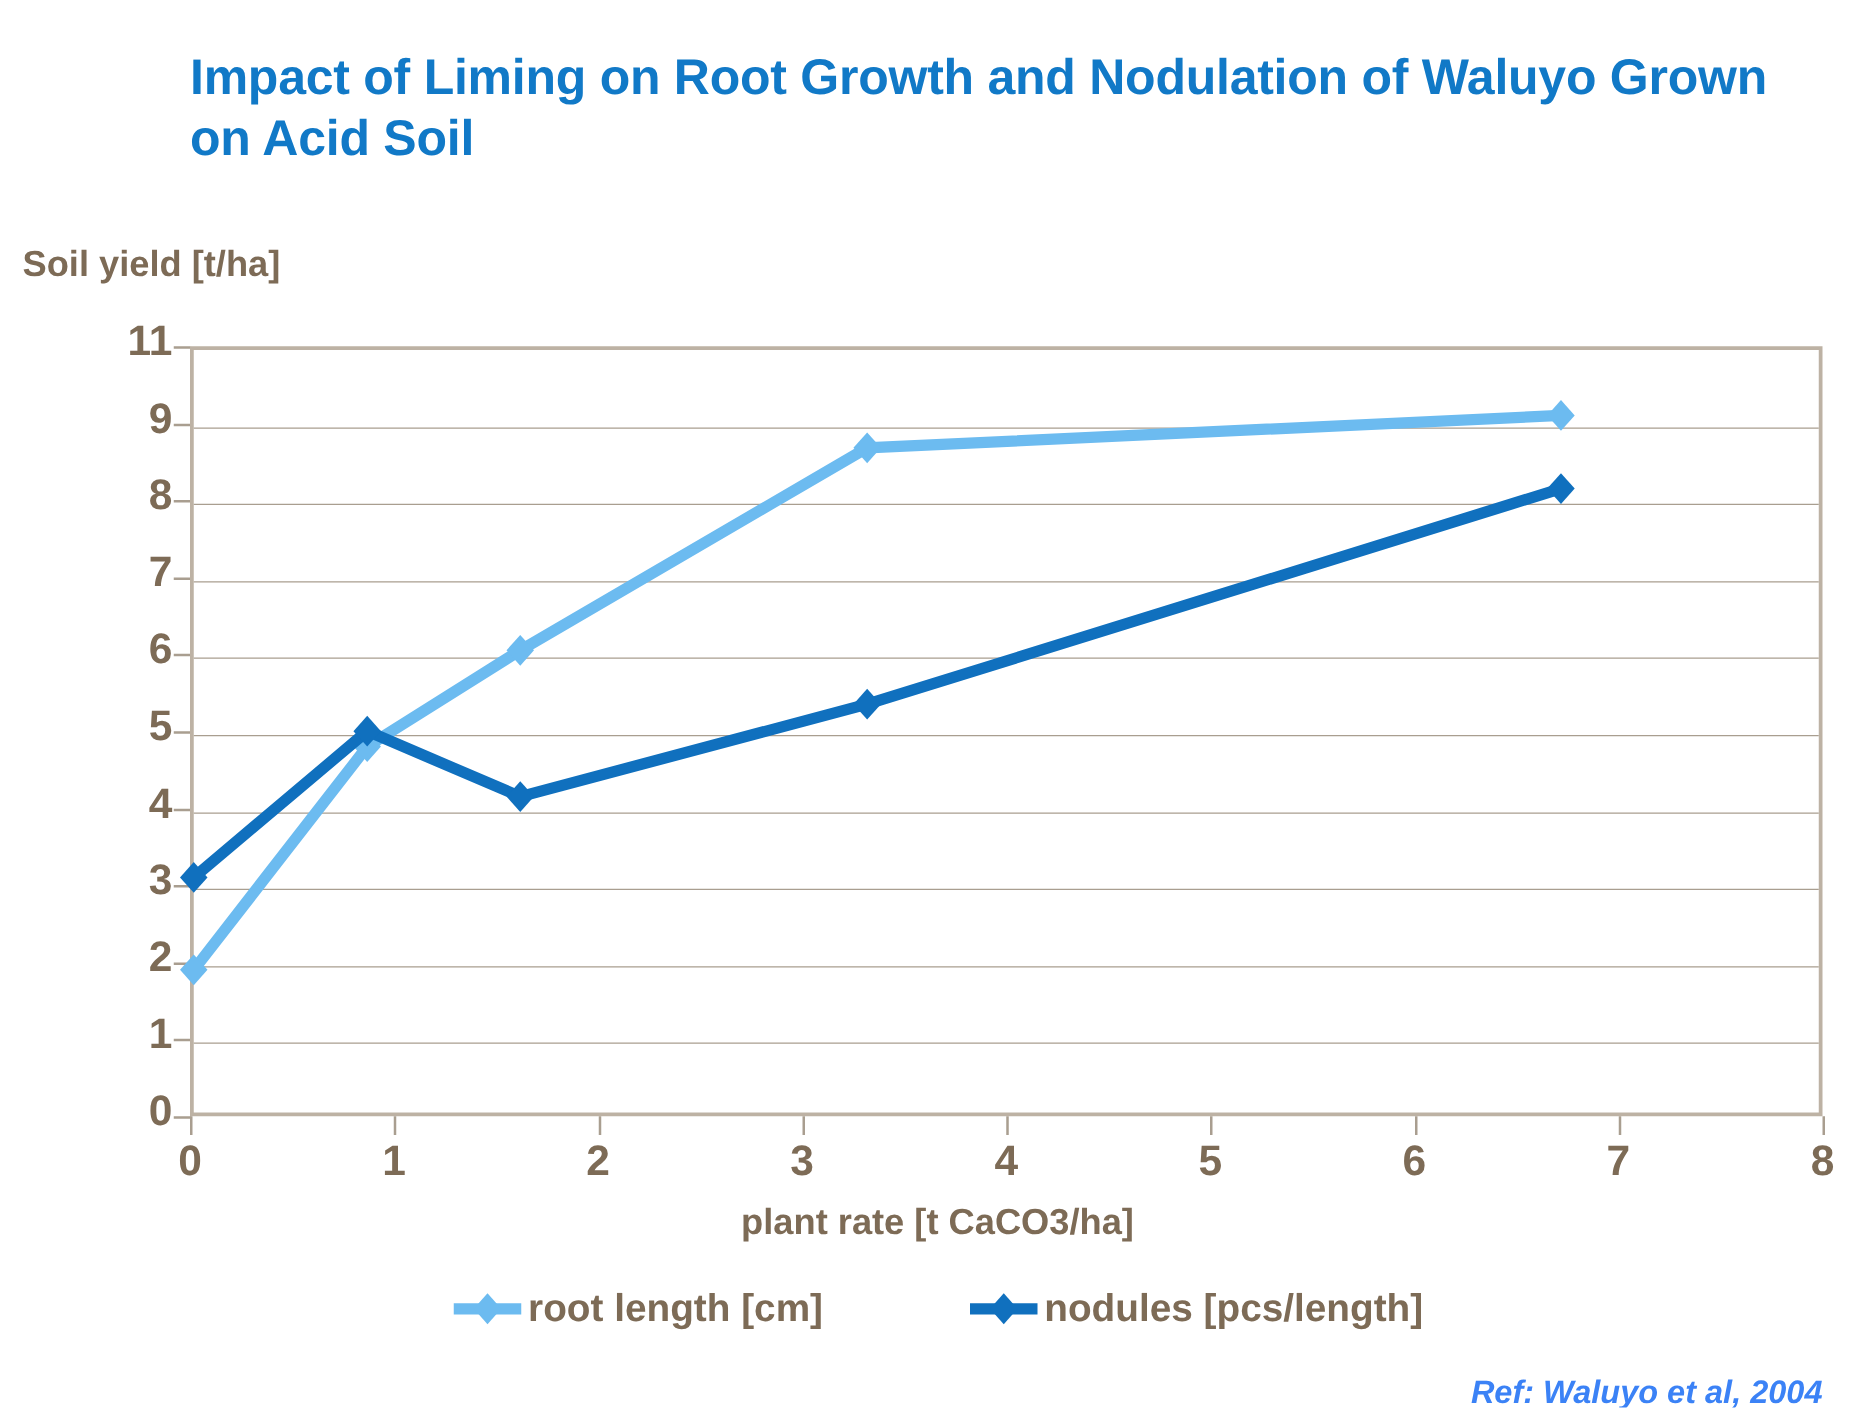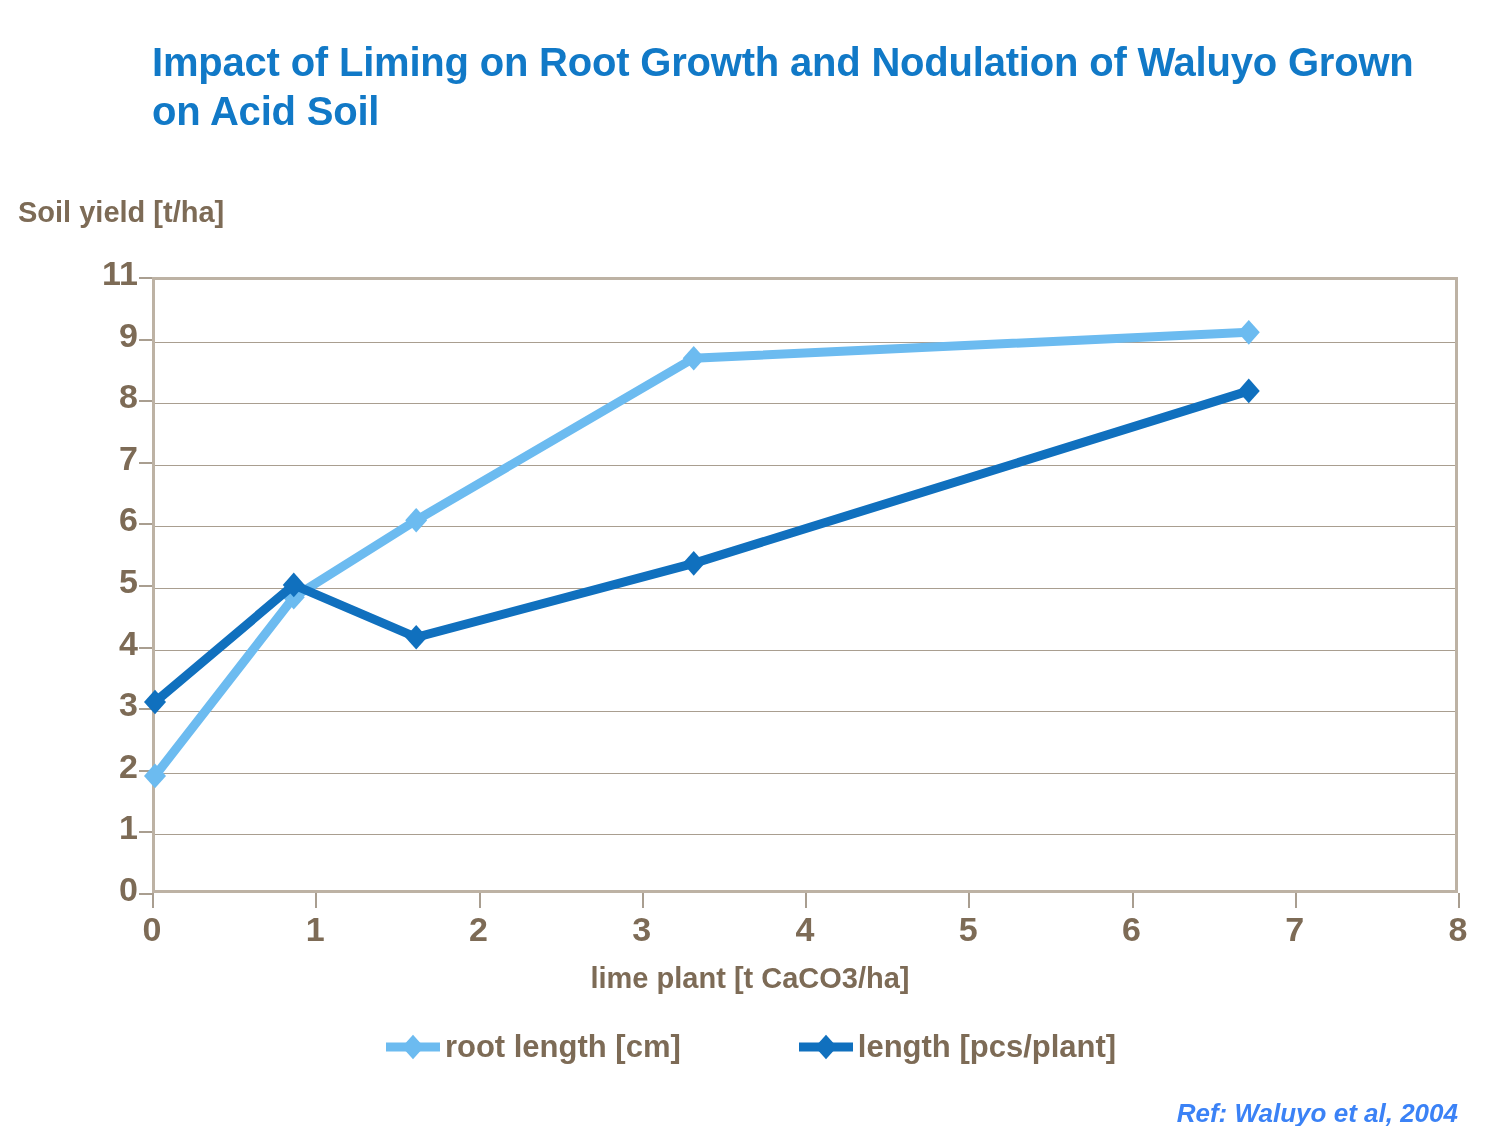--- a/index.html
+++ b/index.html
@@ -232,32 +232,32 @@
     <div class="x-tick-label" style="left: 285.25px;">1</div>
     <div class="x-tick-label" style="left: 448.5px;">2</div>
     <div class="x-tick-label" style="left: 611.75px;">3</div>
     <div class="x-tick-label" style="left: 775px;">4</div>
     <div class="x-tick-label" style="left: 938.25px;">5</div>
     <div class="x-tick-label" style="left: 1101.5px;">6</div>
     <div class="x-tick-label" style="left: 1264.75px;">7</div>
     <div class="x-tick-label" style="left: 1428px;">8</div>
   </div>
 
-<div id="x-axis-title">lime plant [t CaCO3/ha]</div>
+<div id="x-axis-title">plant rate [t CaCO3/ha]</div>
 
 <div id="legend">
     <div class="legend-item">
       <svg width="58" height="36" viewBox="0 0 58 36">
         <line x1="2" y1="18" x2="56" y2="18" stroke="#6CBBF0" stroke-width="9"></line>
         <path d="M29 5.68 L40 18 L29 30.32 L18 18 Z" fill="#6CBBF0"></path>
       </svg>
       <span class="legend-label">root length [cm]</span>
     </div>
     <div class="legend-item">
       <svg width="58" height="36" viewBox="0 0 58 36">
         <line x1="2" y1="18" x2="56" y2="18" stroke="#1070BE" stroke-width="9"></line>
         <path d="M29 5.68 L40 18 L29 30.32 L18 18 Z" fill="#1070BE"></path>
       </svg>
-      <span class="legend-label">length [pcs/plant]</span>
+      <span class="legend-label">nodules [pcs/length]</span>
     </div>
   </div>
 
 <div id="ref-note">Ref: Waluyo et al, 2004</div>
 
 </body></html>

